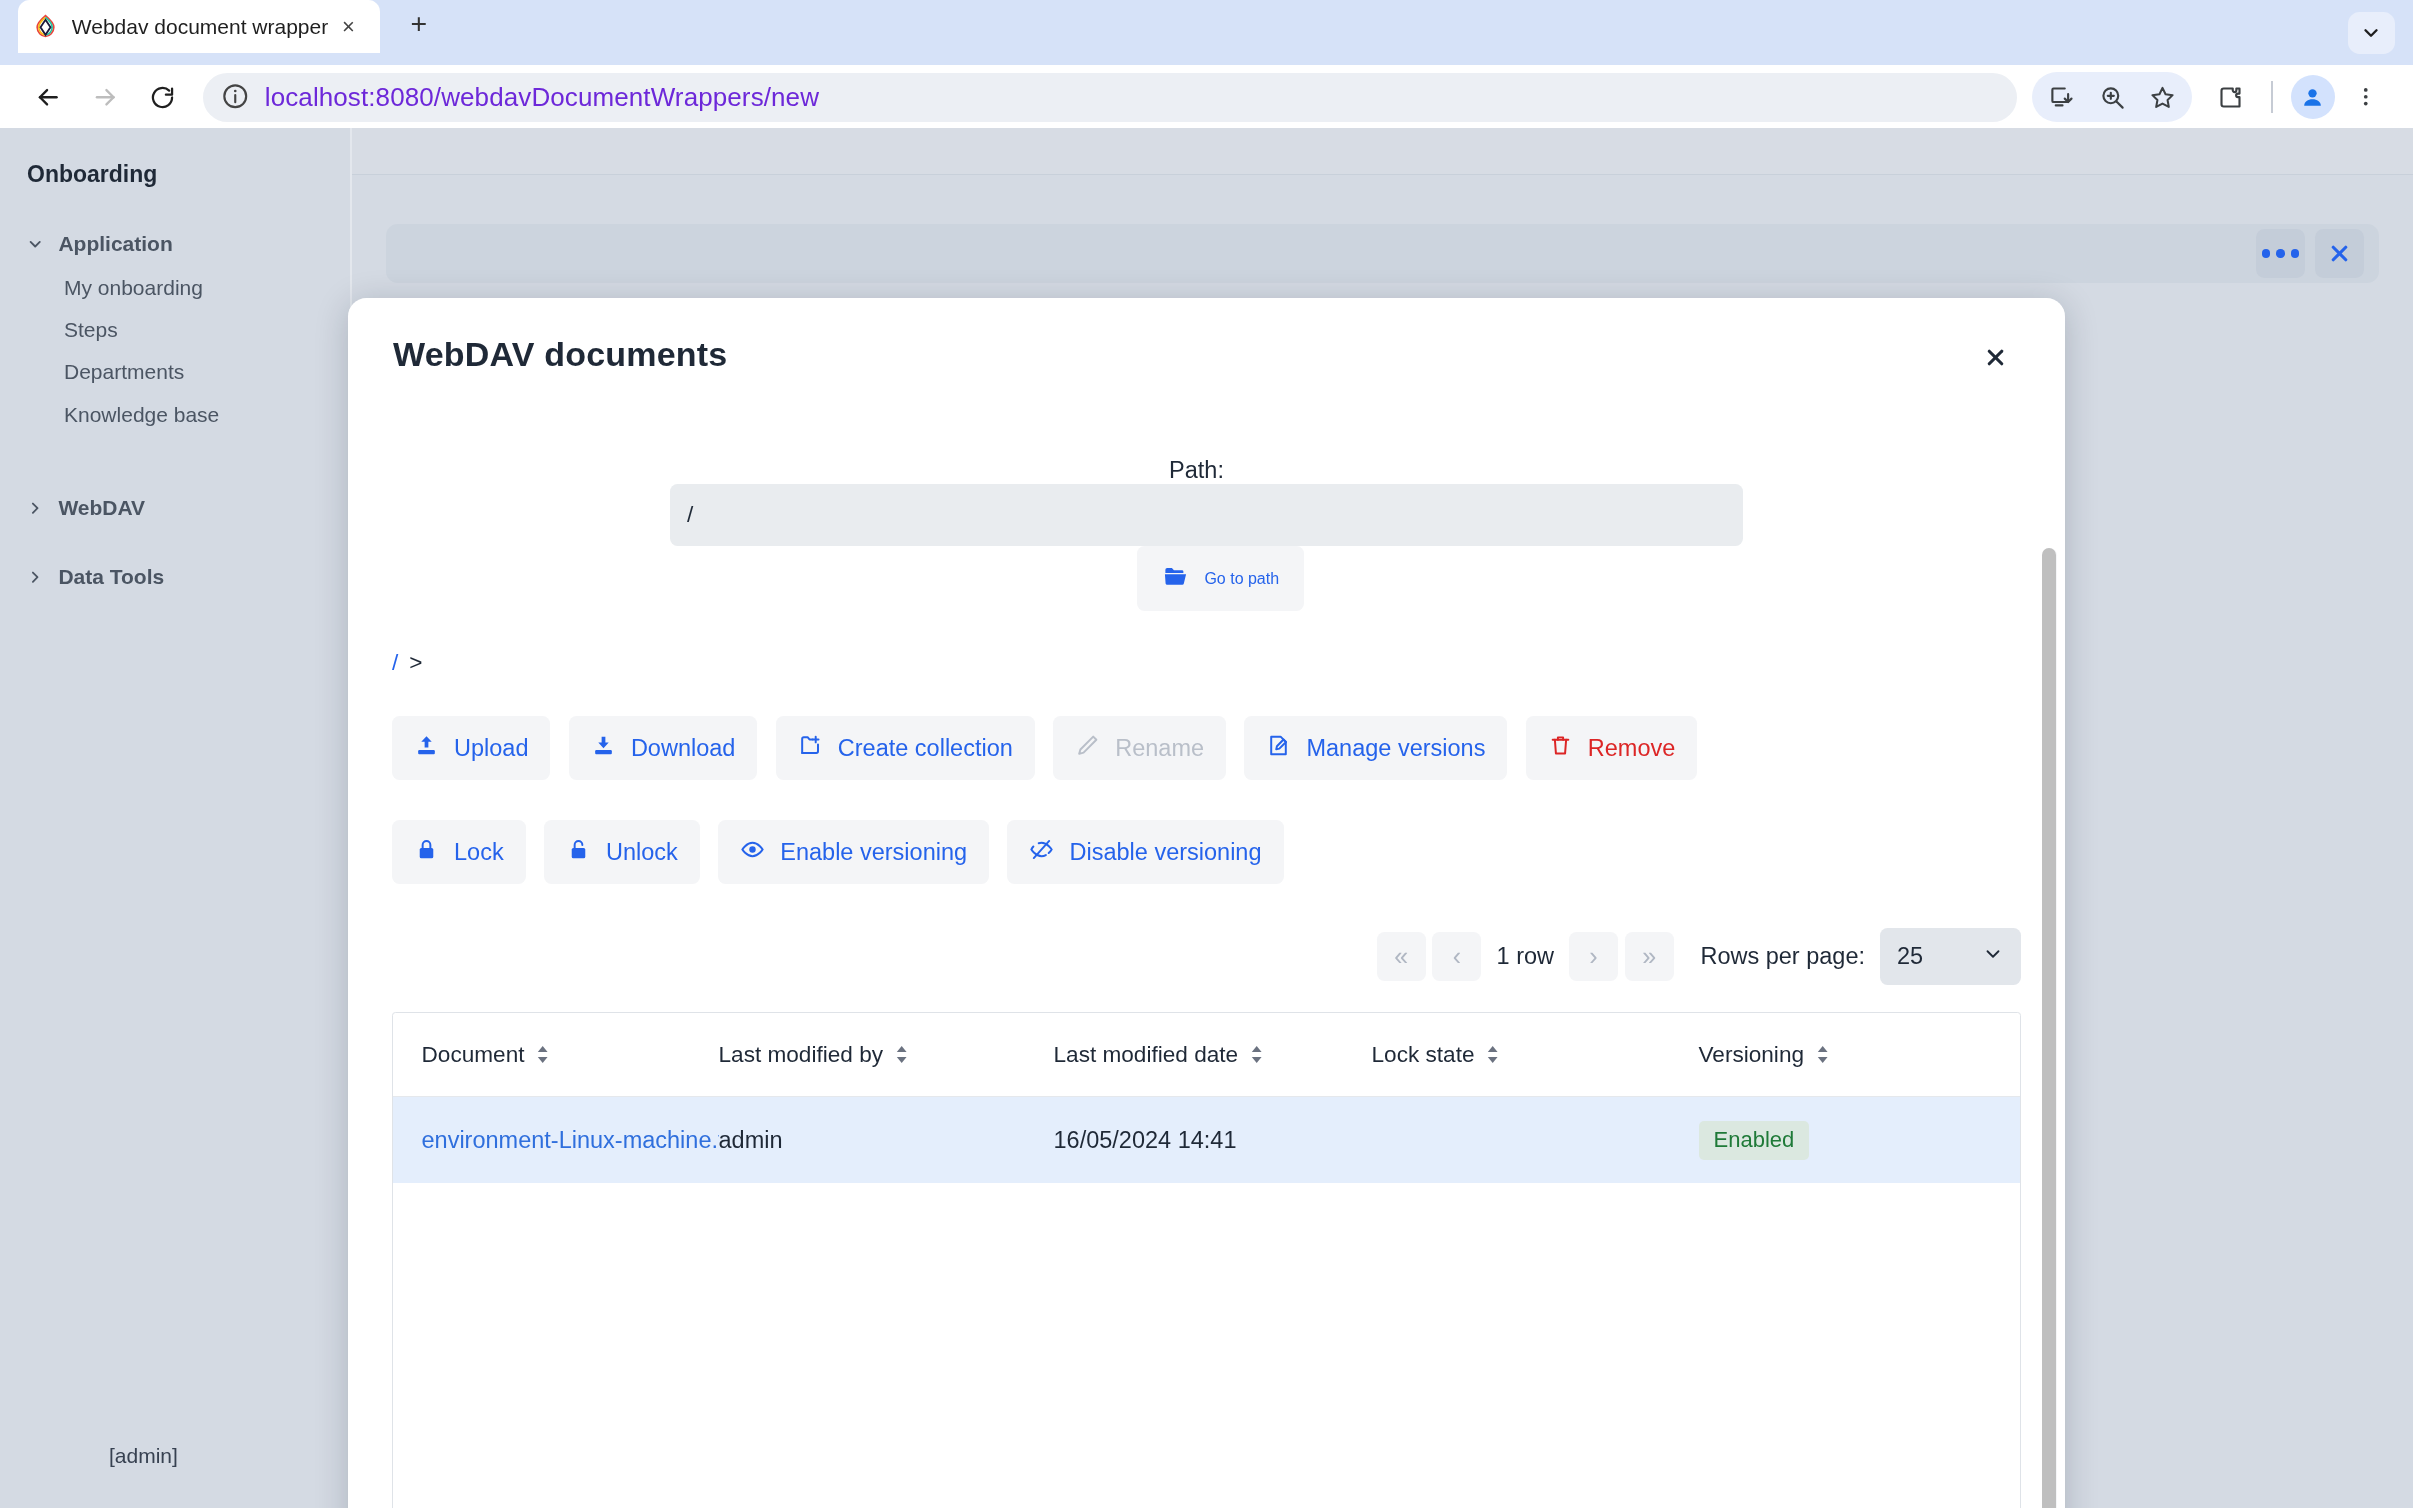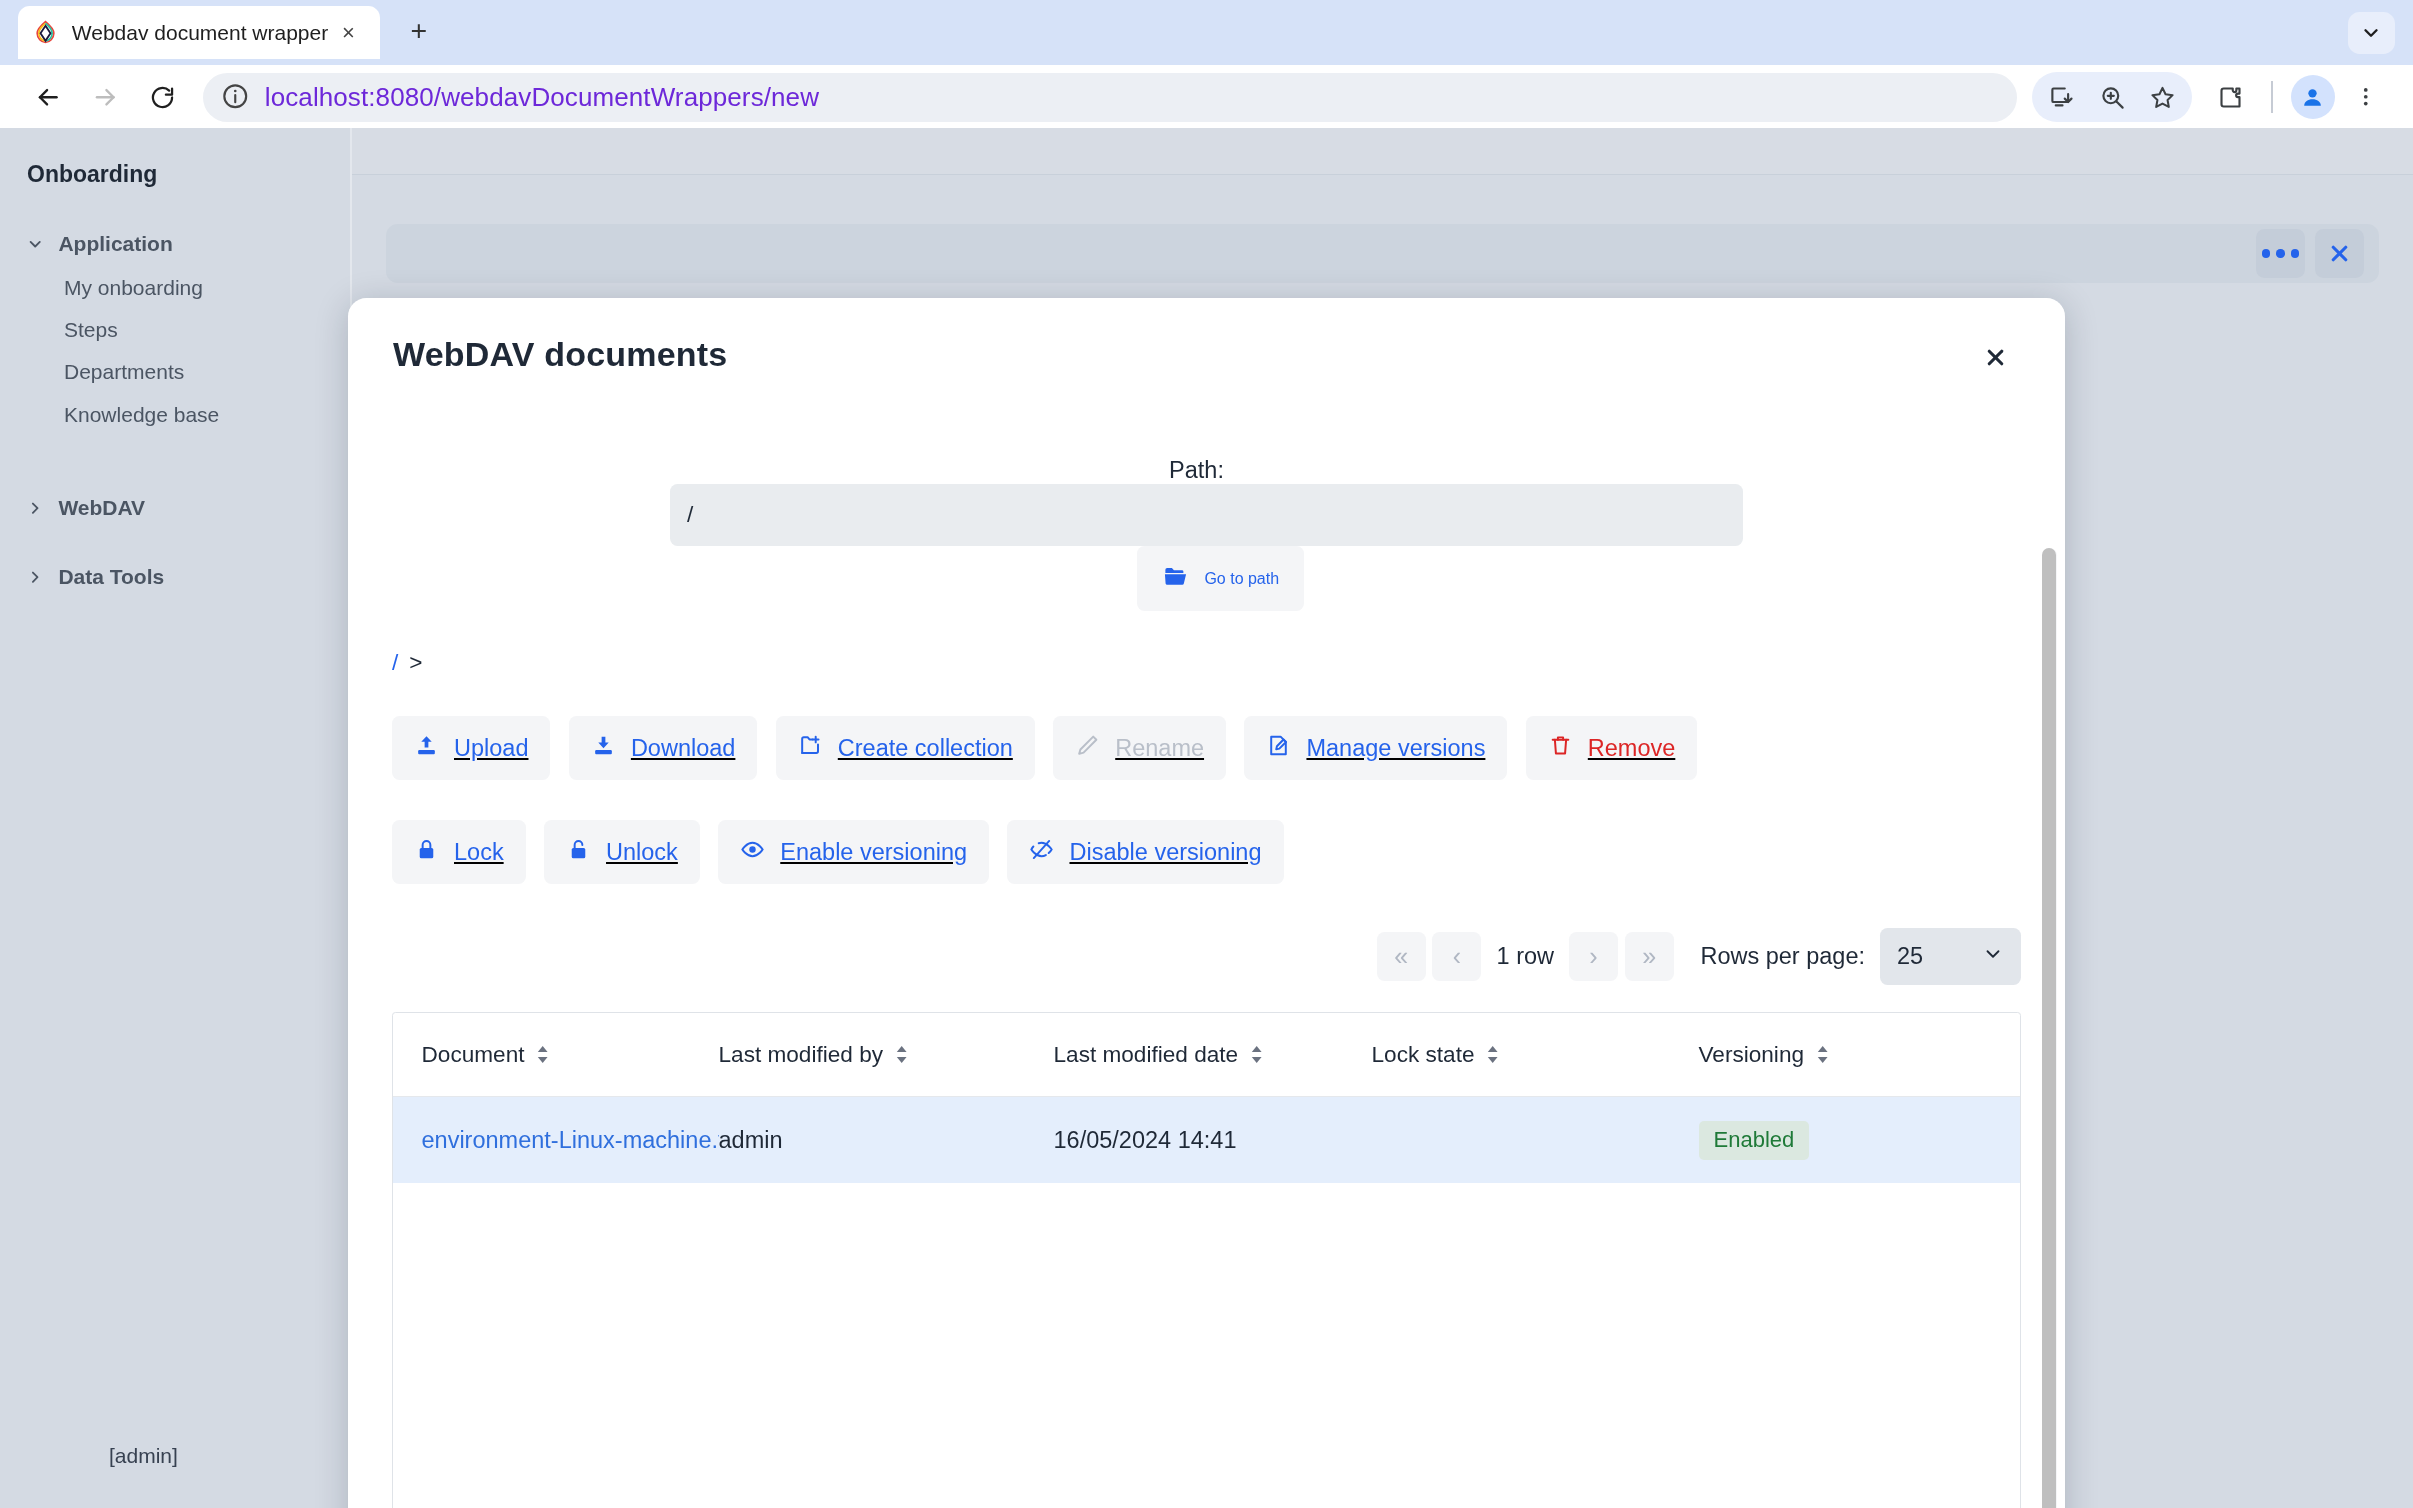--- a/index.html
+++ b/index.html
@@ -10,21 +10,21 @@
     background: #ffffff;
     overflow: hidden;
     position: relative;
   }
 
   
   .browser-tabstrip {
     height: 65px;
     background: #d6e2f8;
     display: flex;
-    align-items: center;
+    align-items: flex-start;
     padding-left: 18.4px;
     position: relative;
   }
   .tab {
     width: 362px; height: 53px;
     background: #ffffff;
     border-radius: 11.7px 11.7px 0 0;
     display: flex; align-items: center;
     padding: 0 15px;
     position: relative;
@@ -206,21 +206,21 @@
     background: #f4f5f7; border: none; border-radius: 7.5px;
     display: flex; align-items: center; gap: 15px;
     font-size: 16px; color: #2563eb; cursor: pointer;
     font-family: "Liberation Sans", sans-serif;
   }
 
   .breadcrumb { margin-top: 39px; font-size: 22.6px; display:flex; align-items:center; gap: 11px; }
   .breadcrumb .bc-link { color:#2563eb; }
   .breadcrumb .bc-sep { color:#1f2937; }
 
-  .btn-row { display: flex; gap: 18.4px; margin-top: 40px; flex-wrap: wrap; text-decoration: underline; }
+  .btn-row { display: flex; gap: 18.4px; margin-top: 40px; flex-wrap: wrap; }
   .abtn {
     height: 64px; padding: 0 22px;
     background: #f4f5f7; border: none; border-radius: 7.5px;
     display: flex; align-items: center; gap: 15px;
     font-size: 23.5px; color: #2563eb; cursor: pointer;
     font-family: "Liberation Sans", sans-serif;
     white-space: nowrap;
   }
   .abtn.danger { color: #dc2626; justify-content: flex-end; }
   .abtn.disabled { color: #b9bfc9; cursor: default; }

